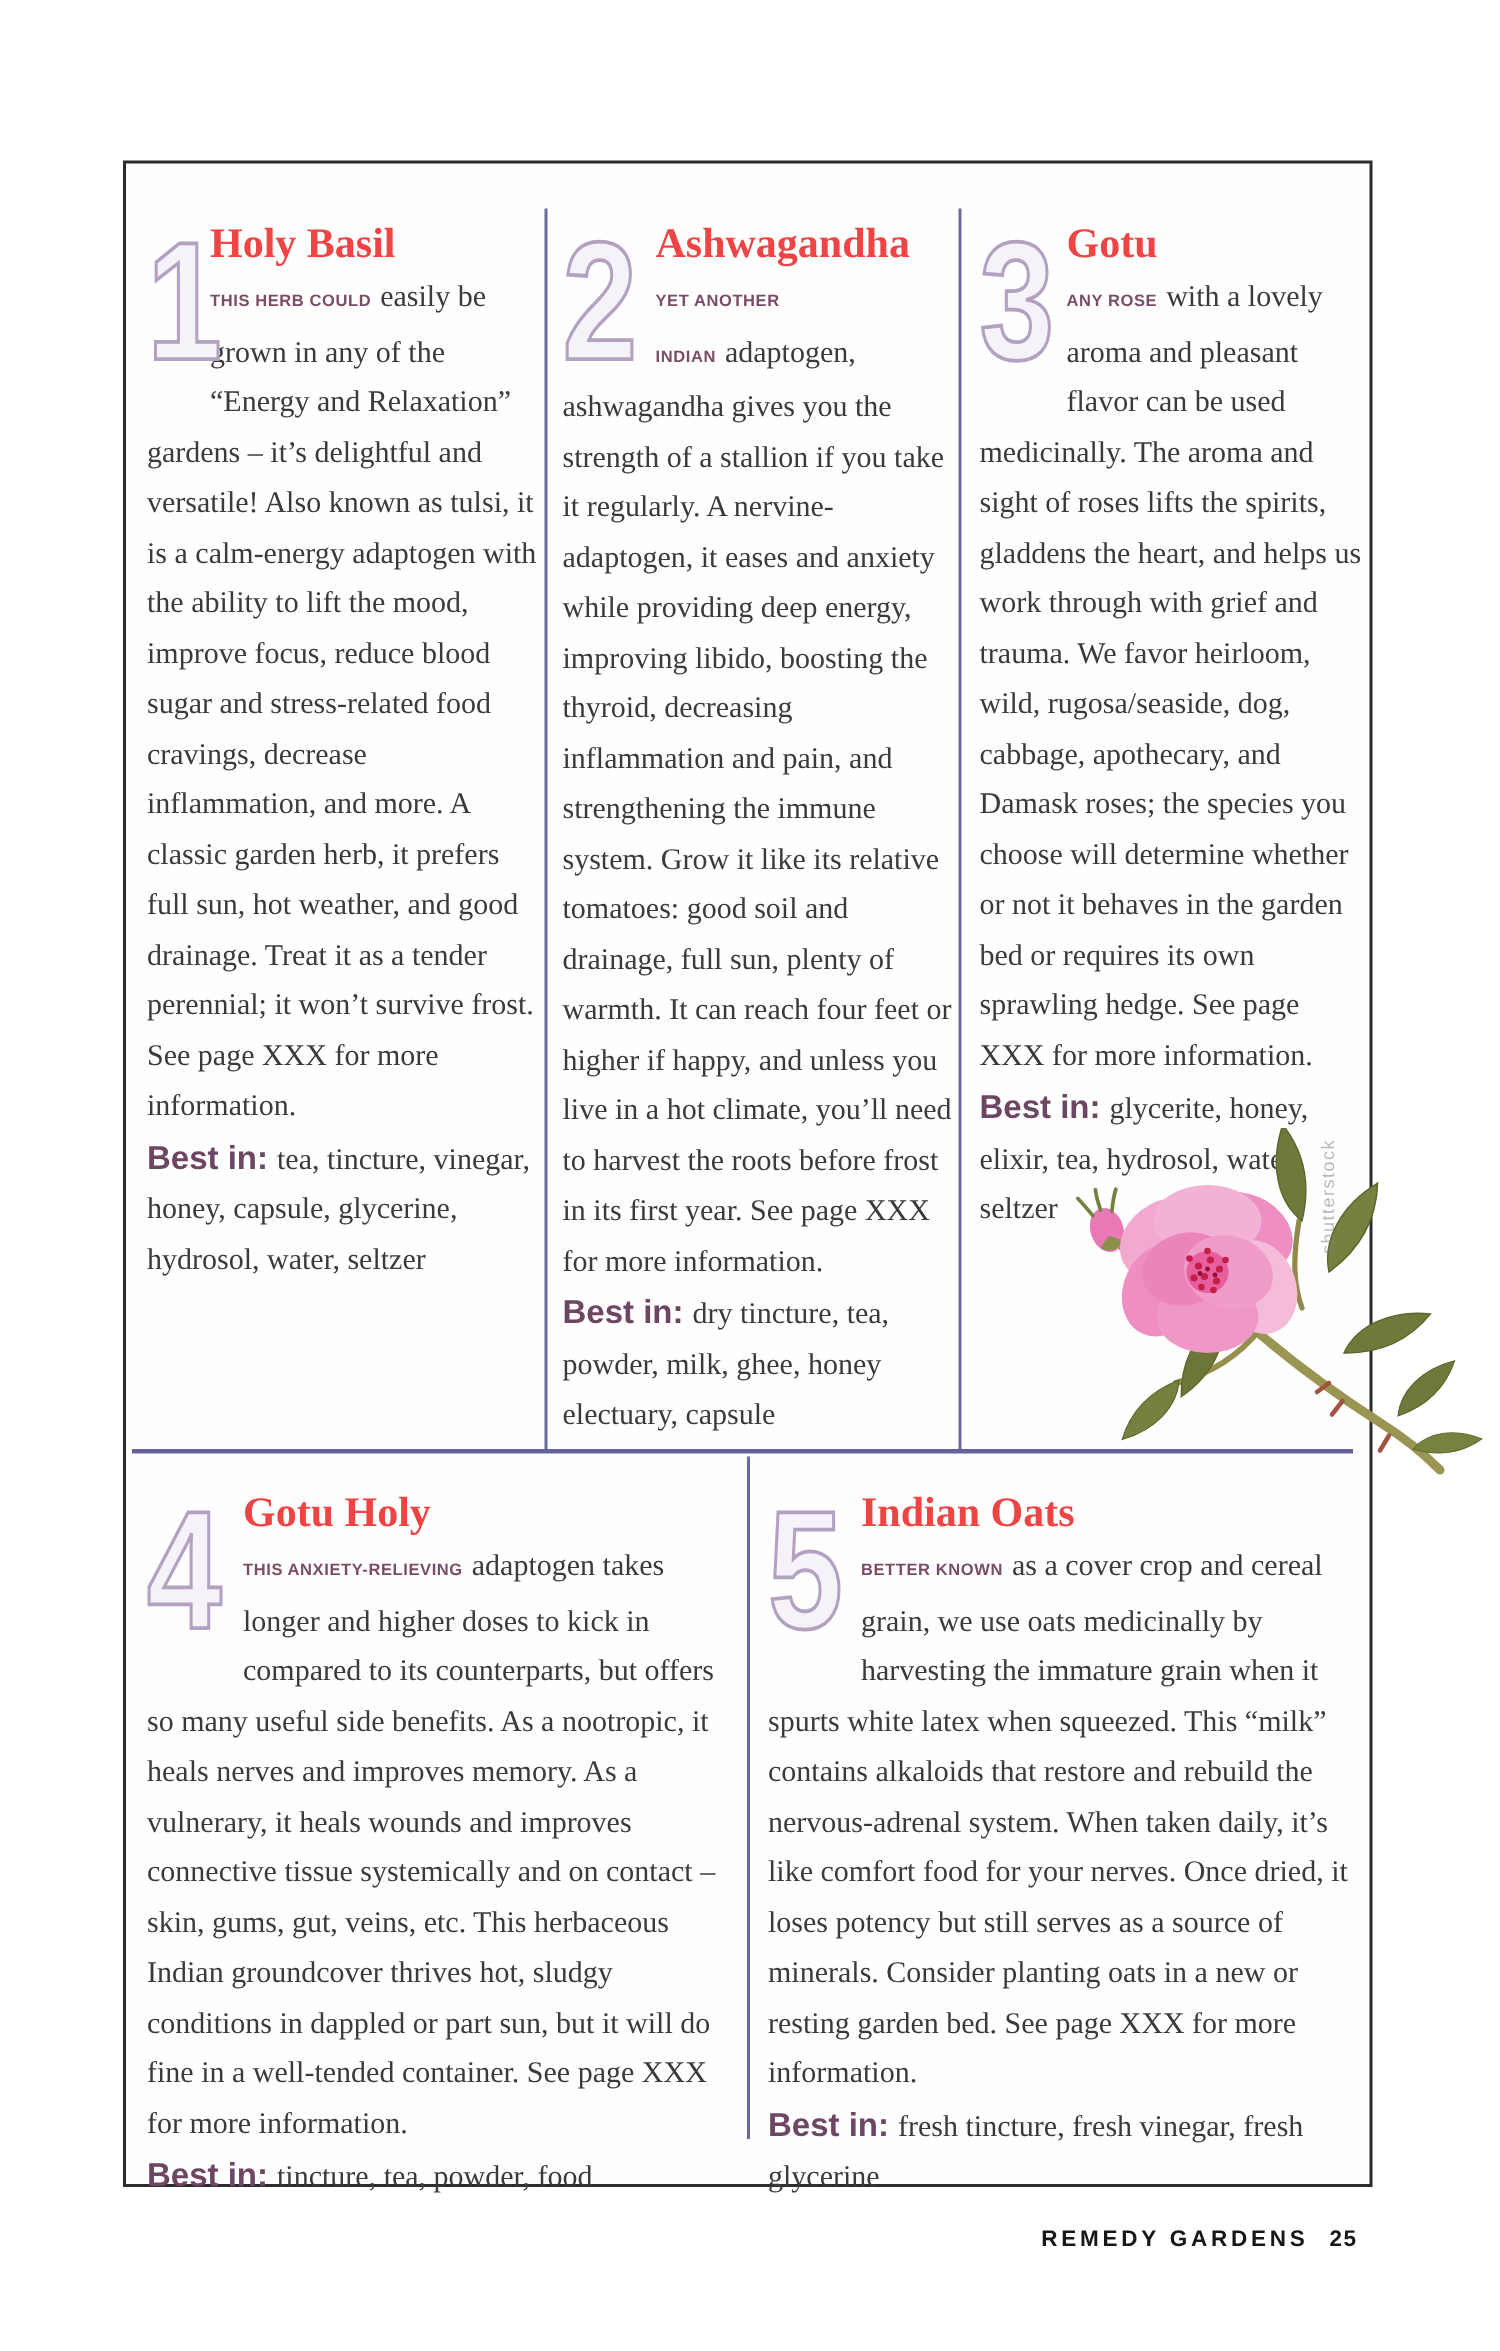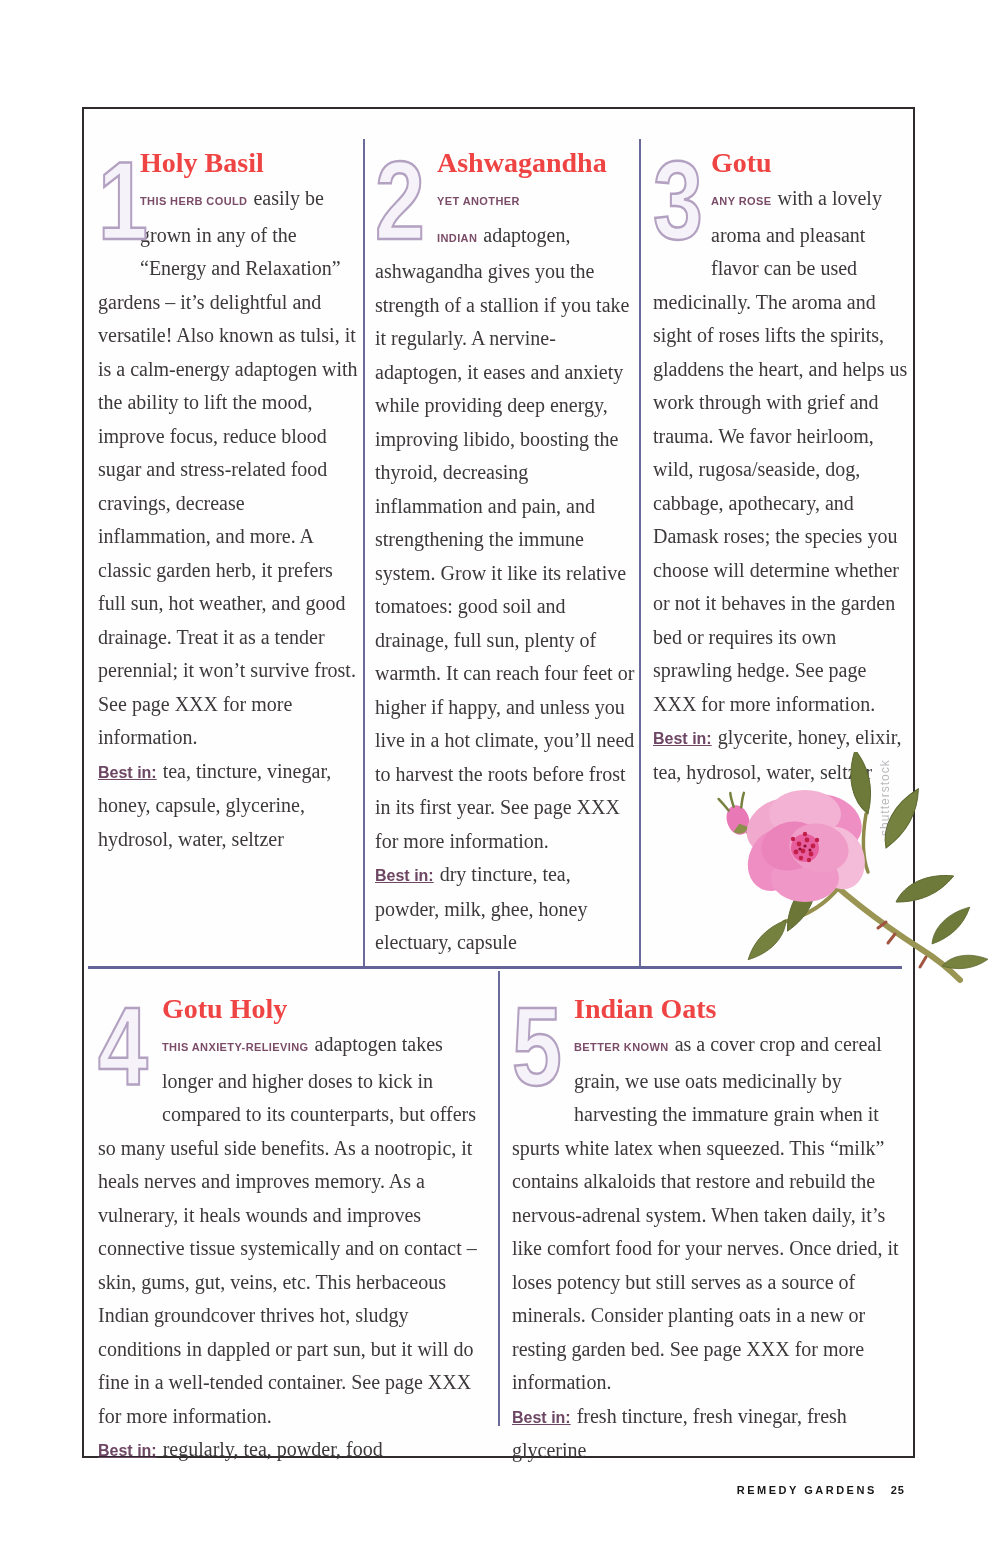--- a/index.html
+++ b/index.html
@@ -66,39 +66,38 @@
     margin-right:6px;
   }
   p.bestin {
     font-size:20px;
     line-height:33.5px;
     margin:0;
   }
   .best-label {
     font-family:"Liberation Sans", sans-serif;
     font-weight:bold;
-    font-size:16px;
+    font-size:22px;
     color:#6d4663;
     margin-right:6px;
-    text-decoration:underline;
   }
 
   .rose-photo { position:absolute; left:690px; top:752px; width:300px; height:242px; z-index:5; }
   .watermark {
     position:absolute; left:878px; top:772px; z-index:6;
     font-family:"Liberation Sans", sans-serif; font-size:12px; letter-spacing:1px;
     color:#7f7f85; opacity:0.55;
     transform:rotate(-90deg) translateX(-64px); transform-origin:0 0;
     white-space:nowrap;
   }
 
   .page-footer {
     position:absolute; right:95px; top:1484px;
     font-family:"Liberation Sans", sans-serif;
-    font-weight:bold; font-size:11px; letter-spacing:2.5px; color:#171717;
+    font-weight:bold; font-size:15px; letter-spacing:2.5px; color:#171717;
   }
   .page-footer .pagenum { margin-left:14px; letter-spacing:1px; }
 </style>
 </head>
 <body>
 
 <div class="page-frame">
 
   <div class="divider-v divider-v1"></div>
   <div class="divider-v divider-v2"></div>
@@ -123,21 +122,21 @@
     <div class="bignum">3</div>
     <h2 class="sec-title">Gotu</h2>
     <p class="sec-body"><span class="leadin">ANY ROSE</span><span>with a lovely aroma and pleasant flavor can be used medicinally. The aroma and sight of roses lifts the spirits, gladdens the heart, and helps us work through with grief and trauma. We favor heirloom, wild, rugosa/seaside, dog, cabbage, apothecary, and Damask roses; the species you choose will determine whether or not it behaves in the garden bed or requires its own sprawling hedge. See page XXX for more information.</span></p>
     <p class="bestin"><span class="best-label">Best in:</span><span>glycerite, honey, elixir, tea, hydrosol, water, seltzer</span></p>
   </div>
 
   <div class="section sec-4">
     <div class="bignum">4</div>
     <h2 class="sec-title">Gotu Holy</h2>
     <p class="sec-body"><span class="leadin">THIS ANXIETY-RELIEVING</span><span>adaptogen takes longer and higher doses to kick in compared to its counterparts, but offers so many useful side benefits. As a nootropic, it heals nerves and improves memory. As a vulnerary, it heals wounds and improves connective tissue systemically and on contact – skin, gums, gut, veins, etc. This herbaceous Indian groundcover thrives hot, sludgy conditions in dappled or part sun, but it will do fine in a well-tended container. See page XXX for more information.</span></p>
-    <p class="bestin"><span class="best-label">Best in:</span><span>regularly, tea, powder, food</span></p>
+    <p class="bestin"><span class="best-label">Best in:</span><span>tincture, tea, powder, food</span></p>
   </div>
 
   <div class="section sec-5">
     <div class="bignum">5</div>
     <h2 class="sec-title">Indian Oats</h2>
     <p class="sec-body"><span class="leadin">BETTER KNOWN</span><span>as a cover crop and cereal grain, we use oats medicinally by harvesting the immature grain when it spurts white latex when squeezed. This “milk” contains alkaloids that restore and rebuild the nervous-adrenal system. When taken daily, it’s like comfort food for your nerves. Once dried, it loses potency but still serves as a source of minerals. Consider planting oats in a new or resting garden bed. See page XXX for more information.</span></p>
     <p class="bestin"><span class="best-label">Best in:</span><span>fresh tincture, fresh vinegar, fresh glycerine</span></p>
   </div>
 
 </div>

